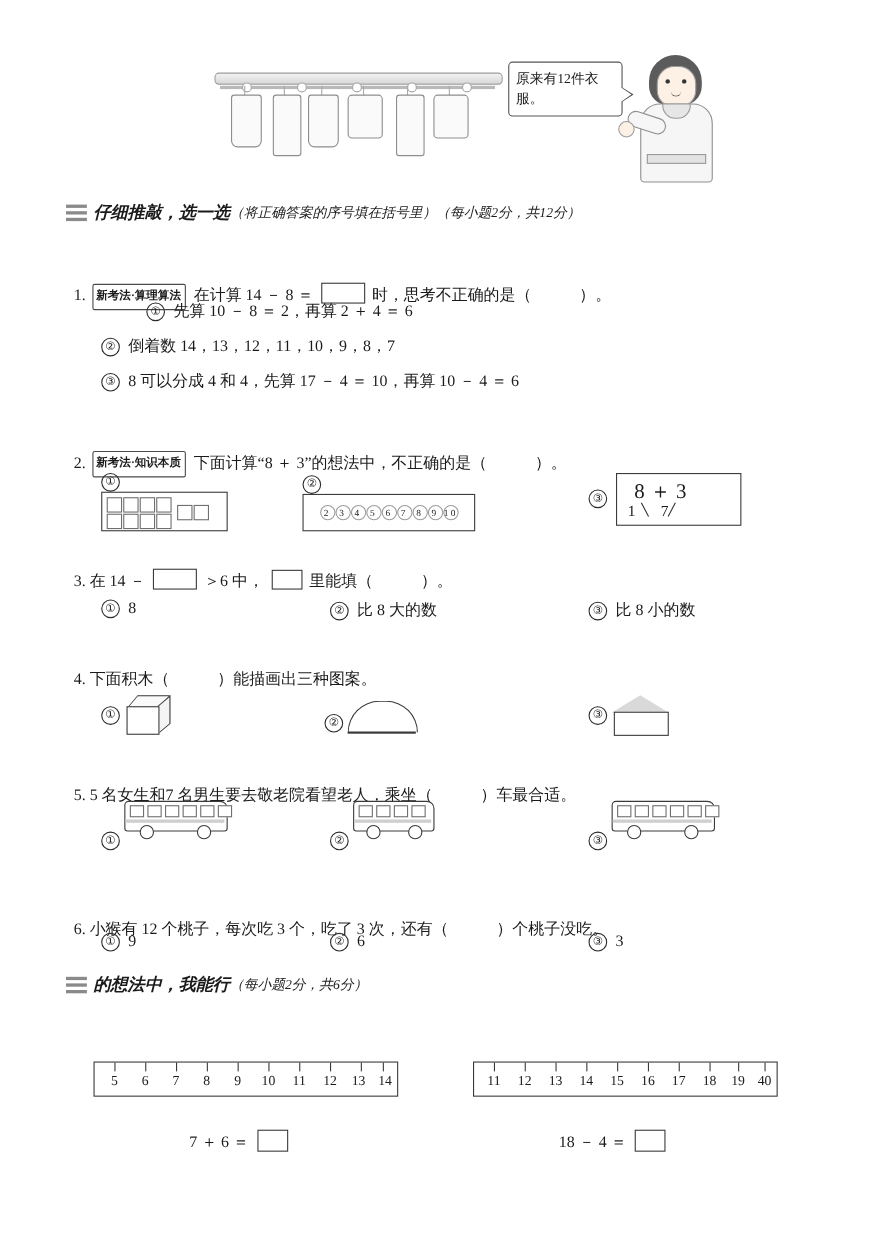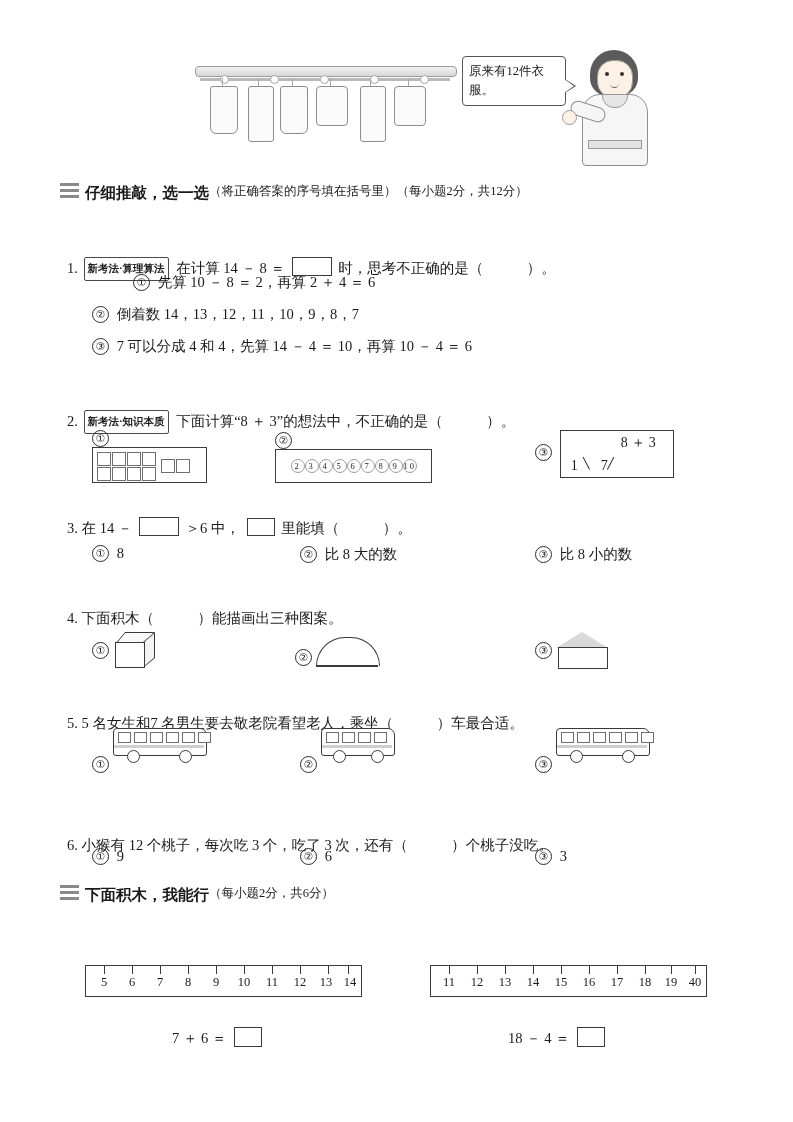--- a/index.html
+++ b/index.html
@@ -33,21 +33,21 @@
   .t-face{position:absolute;left:25px;top:12px;width:34px;height:36px;background:#fdf0e4;border:1px solid #9b9b9b;border-radius:16px;}
   .t-eye{position:absolute;top:24px;width:4px;height:4px;background:#333;border-radius:50%;}
   .t-mouth{position:absolute;left:38px;top:35px;width:9px;height:4px;border-bottom:1.4px solid #666;border-radius:0 0 6px 6px;}
   .t-body{position:absolute;left:10px;top:46px;width:64px;height:70px;background:#f6f6f6;border:1px solid #8f8f8f;border-radius:18px 18px 4px 4px;}
   .t-collar{position:absolute;left:30px;top:46px;width:24px;height:12px;background:#e6e6e6;border:1px solid #9a9a9a;border-radius:0 0 12px 12px;}
   .t-arm{position:absolute;left:-2px;top:56px;width:34px;height:13px;background:#f6f6f6;border:1px solid #8f8f8f;border-radius:8px;transform:rotate(18deg);}
   .t-hand{position:absolute;left:-10px;top:62px;width:13px;height:13px;background:#fdf0e4;border:1px solid #9b9b9b;border-radius:50%;}
   .t-belt{position:absolute;left:16px;top:92px;width:52px;height:7px;background:#e3e3e3;border:1px solid #9a9a9a;}
 
   
-  .sec{position:absolute;display:flex;font-size:15.5px;font-weight:bold;}
+  .sec{position:absolute;display:flex;align-items:center;font-size:15.5px;font-weight:bold;font-style:italic;}
   .sec .bars{display:inline-block;width:19px;height:15px;margin-right:6px;
       background:
         linear-gradient(#8a8a8a,#8a8a8a) 0 0/19px 3px no-repeat,
         linear-gradient(#8a8a8a,#8a8a8a) 0 6px/19px 3px no-repeat,
         linear-gradient(#8a8a8a,#8a8a8a) 0 12px/19px 3px no-repeat;}
   .sec .note{font-size:12.5px;font-weight:normal;}
 
   
   .q{position:absolute;font-size:14.5px;line-height:22px;margin-top:24px;}
   .qnum{font-family:"Liberation Serif",serif;}
@@ -63,21 +63,21 @@
   .figbox{border:1px solid #3b3b3b;background:#fff;display:inline-block;vertical-align:middle;}
   .tenframe{width:115px;height:36px;padding:3px 4px;box-sizing:border-box;display:flex;gap:3px;align-items:center;}
   .tf-grid{display:grid;grid-template-columns:repeat(4,12px);grid-template-rows:12px 12px;gap:3px;}
   .cube{width:12px;height:12px;border:1px solid #6f6f6f;background:#fff;}
   .tf-side{display:grid;grid-template-columns:repeat(2,12px);grid-template-rows:12px;gap:3px;margin-left:4px;}
   .caterpillar{width:155px;height:32px;display:flex;align-items:center;justify-content:center;
                font-size:11.5px;letter-spacing:2px;background:#fff;}
   .cat-num{display:inline-block;width:12px;height:12px;border:1px solid #9d9d9d;border-radius:50%;
            font-size:8.5px;line-height:12px;text-align:center;margin:0 0px;}
   .splitbox{width:112px;height:46px;position:relative;}
-  .splitbox .top{position:absolute;left:16px;top:3px;font-size:14px;margin-left:44px;}
+  .splitbox .top{position:absolute;left:16px;top:3px;font-size:19px;}
   .splitbox .l1{position:absolute;left:24px;top:22px;width:14px;height:14px;border-left:1.2px solid #333;transform:rotate(-28deg);}
   .splitbox .l2{position:absolute;left:36px;top:22px;width:14px;height:14px;border-right:1.2px solid #333;transform:rotate(28deg);}
   .splitbox .b1{position:absolute;left:10px;top:27px;font-size:14px;}
   .splitbox .b2{position:absolute;left:40px;top:27px;font-size:14px;}
 
   
   .cubeiso{position:relative;width:40px;height:36px;}
   .cubeiso .front{position:absolute;left:2px;top:10px;width:28px;height:24px;border:1.2px solid #3a3a3a;background:#fff;}
   .cubeiso .topf{position:absolute;left:2px;top:10px;width:28px;height:10px;border:1.2px solid #3a3a3a;
       background:#fafafa;transform:skewX(-40deg);transform-origin:bottom left;top:0px;height:10px;}
@@ -168,21 +168,21 @@
   <div class="opt" style="left:92px;top:273px;margin-left:41px;">
     <span class="circ">①</span>
     <span>先算 10 － 8 ＝ 2，再算 2 ＋ 4 ＝ 6</span>
   </div>
   <div class="opt" style="left:92px;top:305px;">
     <span class="circ">②</span>
     <span>倒着数 14，13，12，11，10，9，8，7</span>
   </div>
   <div class="opt" style="left:92px;top:337px;">
     <span class="circ">③</span>
-    <span>7 可以分成 4 和 4，先算 14 － 4 ＝ 10，再算 10 － 4 ＝ 6</span>
+    <span>8 可以分成 4 和 4，先算 17 － 4 ＝ 10，再算 10 － 4 ＝ 6</span>
   </div>
 
   <div class="q" style="left:67px;top:386px;width:690px;">
     <span class="qnum">2.</span>
     <span class="tag">新考法·知识本质</span>
     <span>下面计算“8 ＋ 3”的想法中，不正确的是（　　　）。</span>
   </div>
 
   <div class="opt" style="left:92px;top:430px;">
     <span class="circ">①</span>
@@ -352,21 +352,21 @@
     <span class="circ">②</span>
     <span>6</span>
   </div>
   <div class="opt" style="left:535px;top:848px;">
     <span class="circ">③</span>
     <span>3</span>
   </div>
 
   <div class="sec" style="left:60px;top:885px;">
     <span class="bars"></span>
-    <span>下面积木，我能行</span>
+    <span>的想法中，我能行</span>
     <span class="note">（每小题2分，共6分）</span>
   </div>
 
   <div class="numline" style="left:85px;top:965px;width:275px;">
     <div class="nl-inner">
       <i class="nl-tick" style="left:18px"></i>
         <i class="nl-tick" style="left:46px"></i>
       <i class="nl-tick" style="left:74px"></i>
         <i class="nl-tick" style="left:102px"></i>
       <i class="nl-tick" style="left:130px"></i>

